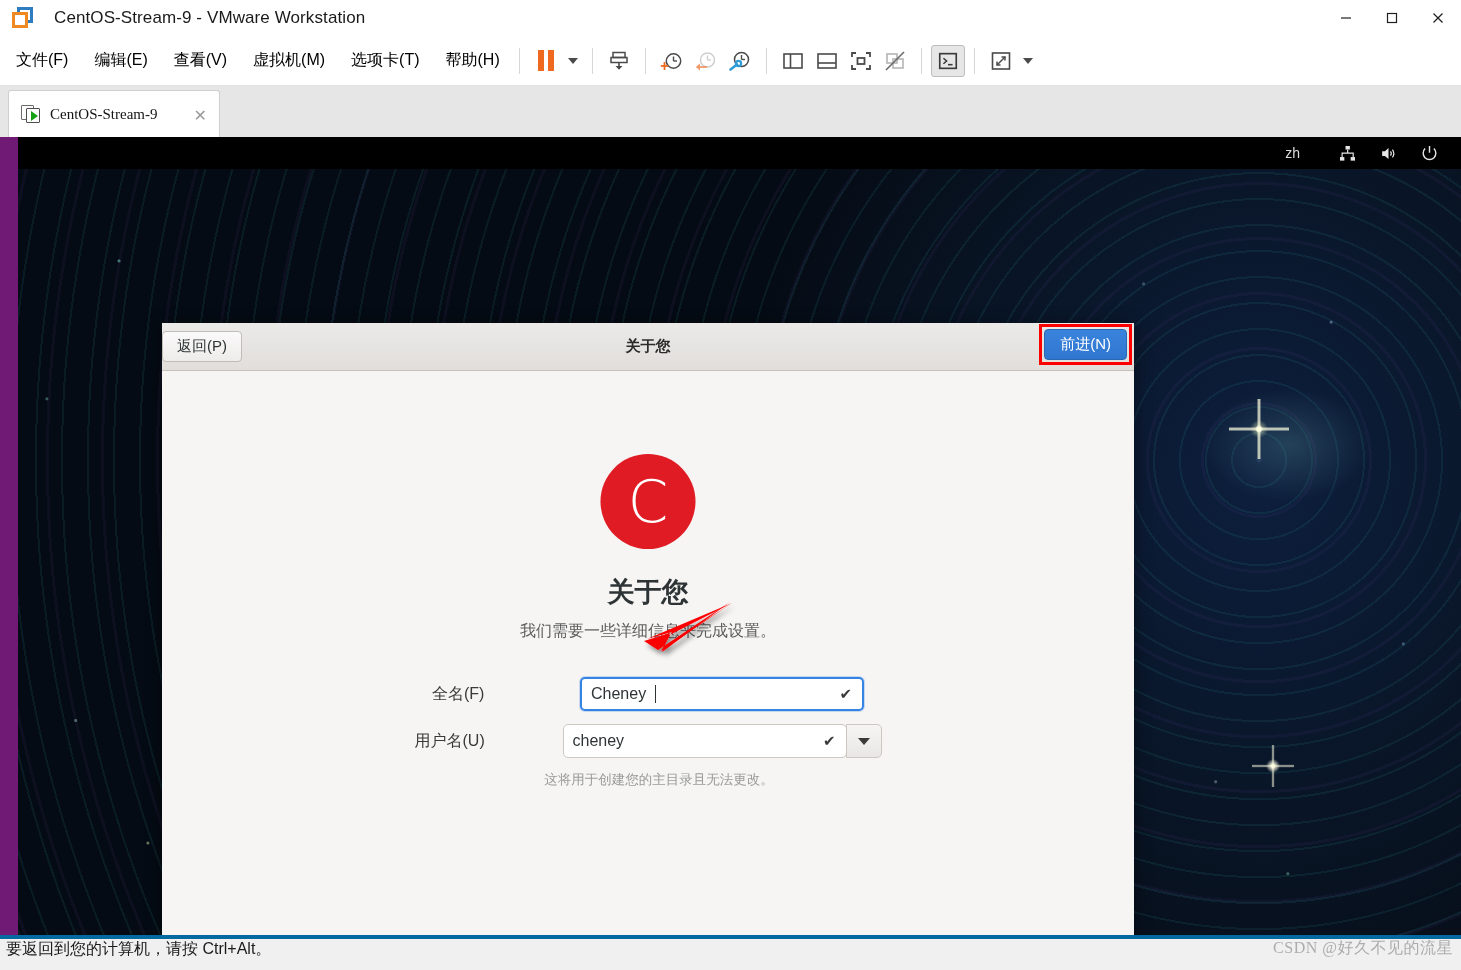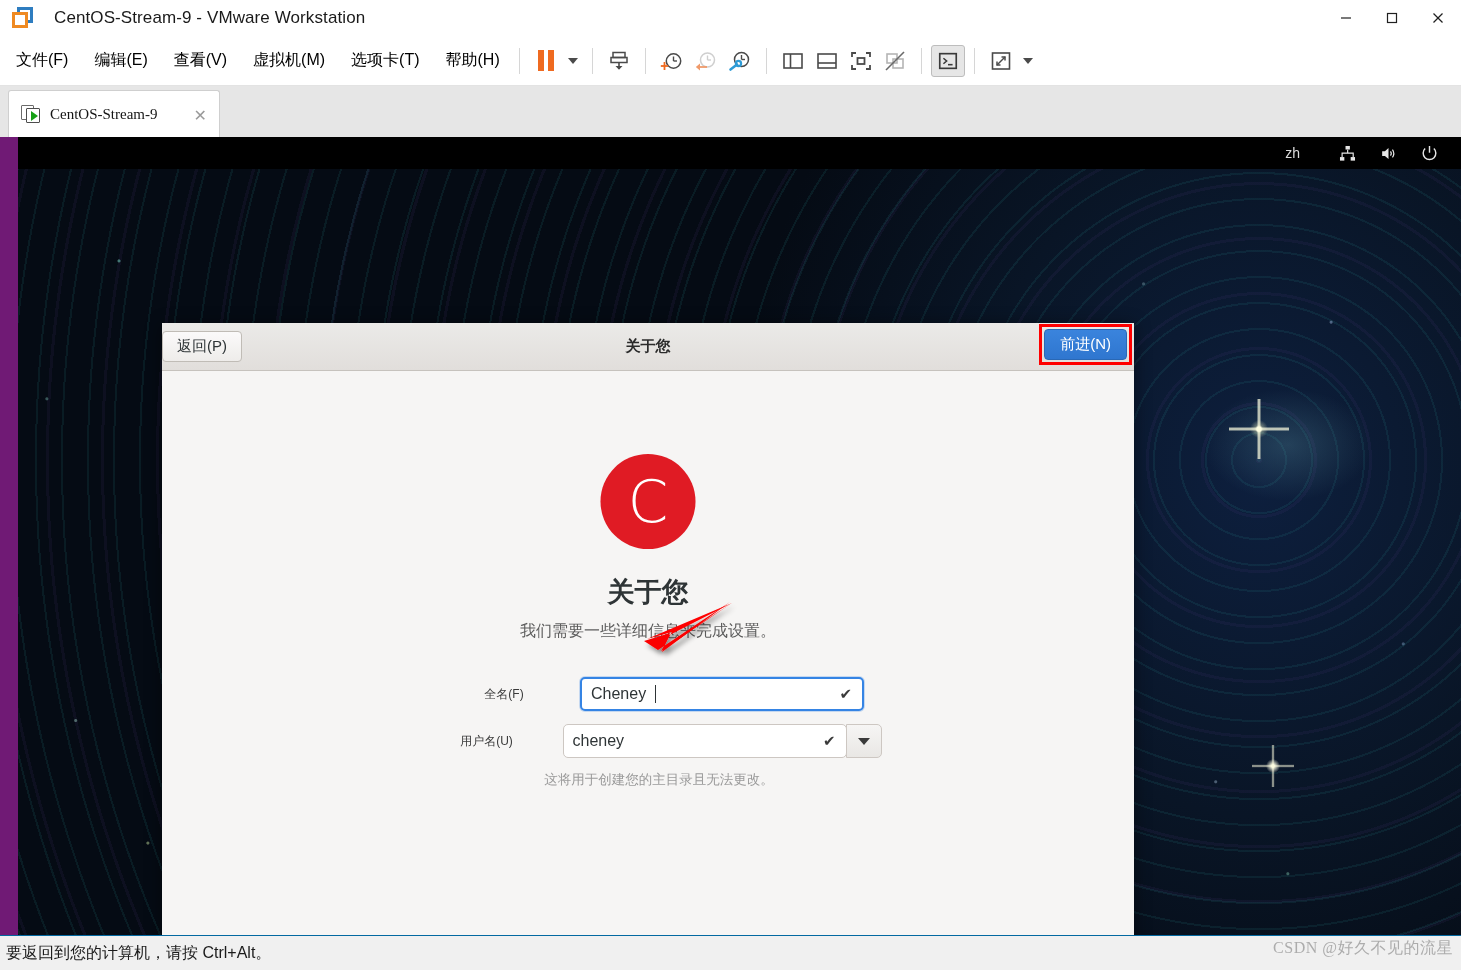--- a/index.html
+++ b/index.html
@@ -185,22 +185,22 @@
     font-size:27px; font-weight:bold; color:#2e3436;
   }
   .page-sub {
     position:absolute; left:0; right:0; top:250px; text-align:center;
     font-size:16px; color:#5c5c5c;
   }
 
   .form { position:absolute; left:0; right:0; top:306px; }
   .frow { display:flex; align-items:center; justify-content:center; margin-bottom:13px; }
   .flabel {
-    width:148px; text-align:center; padding-right:4px;
-    font-size:12px; color:#3a3a3a;
+    width:148px; text-align:left; padding-right:4px;
+    font-size:16px; color:#3a3a3a;
   }
   .fentry {
     width:284px; height:34px; background:#ffffff;
     border:1px solid #cdc7c2; border-radius:5px;
     display:flex; align-items:center; padding:0 9px;
     font-size:16px; color:#2e3436; position:relative;gap:8px;
   }
   .fentry.focused { border:2px solid #3584e4; box-shadow:0 0 0 1px rgba(53,132,228,0.25); }
   .caret-bar {
     display:inline-block; width:1px; height:18px; background:#2e3436; margin-left:1px;
@@ -216,22 +216,22 @@
     text-align:center; font-size:13.5px; color:#9a9a9a; margin-top:6px;
     padding-left:22px;
   }
 
   
   .arrow-anno { position:absolute; left:614px; top:462px; width:130px; height:62px; pointer-events:none; }
 
   
   .statusbar {
     position:absolute; left:0; top:935px; width:1461px; height:35px;
-    background:#f0f0f0; border-top:1px solid #0369a1;
-    display:flex; align-items:center;
+    background:#f0f0f0; border-top:4px solid #0369a1;
+    display:flex; align-items:flex-start;
   }
   .status-text { margin-left:6px; font-size:16px; color:#1b1b1b; }
   .watermark {
     position:absolute; right:8px; top:938px; font-size:16px;
     color:rgba(150,150,150,0.75); letter-spacing:0.5px; white-space:nowrap;font-family:Liberation Serif, serif;
   }
 </style>
 </head>
 <body>
 

